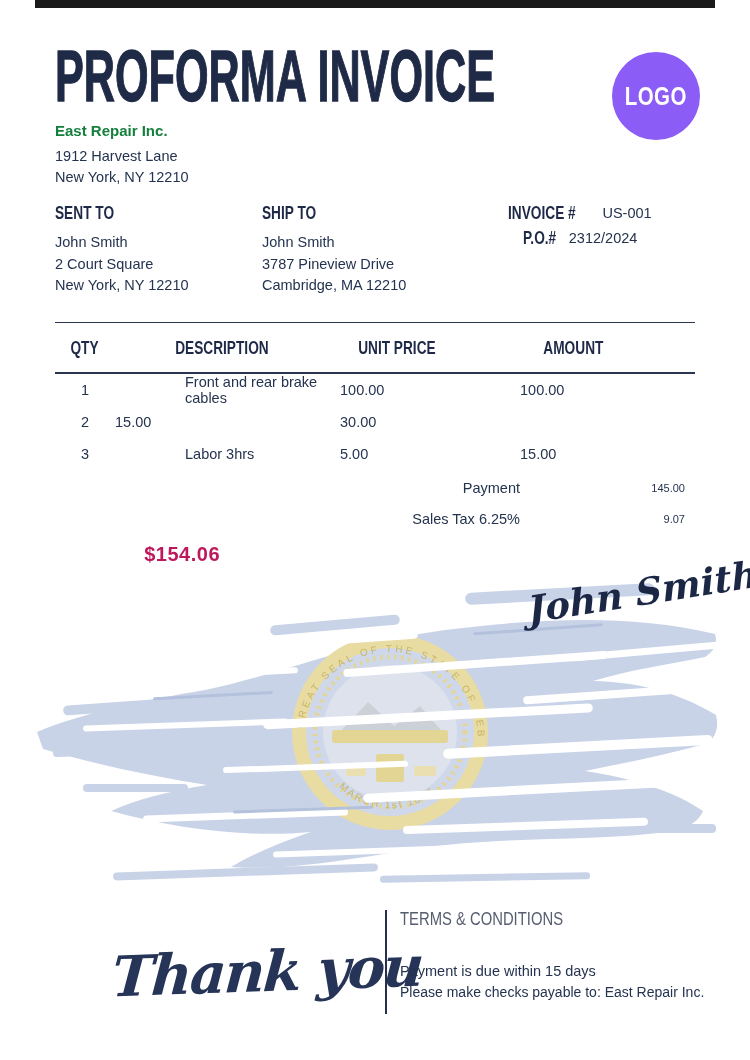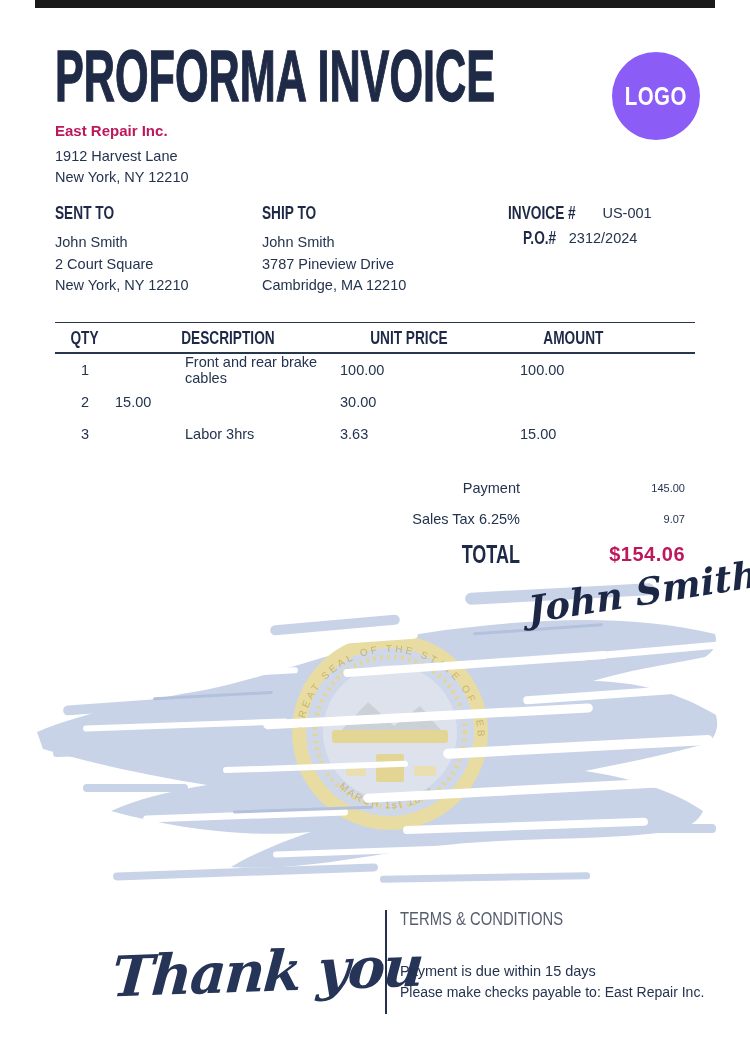--- a/index.html
+++ b/index.html
@@ -22,38 +22,38 @@
   .title { left:55px; top:40px; font-size:72px; font-weight:700; color:#1f2a47;
            letter-spacing:0px; -webkit-text-stroke:1.3px #1f2a47;
            transform:scaleX(.60); transform-origin:left top; white-space:nowrap; line-height:1; }
 
   .logo { left:612px; top:52px; width:88px; height:88px; border-radius:50%;
           background:#8b5cf6; display:flex; align-items:center; justify-content:center; }
   .logo span { color:#ffffff; font-weight:700; font-size:25px; letter-spacing:.5px;
                transform:scaleX(.82); }
 
   .company { left:55px; top:122px; }
-  .company .name { font-size:15px; font-weight:700; color:#be185d; margin-bottom:7px; }
+  .company .name { font-size:15px; font-weight:700; color:#15803d; margin-bottom:7px; }
   .addr-line { font-size:14.5px; line-height:21px; }
 
   .sec-head { font-size:19px; line-height:19px; }
 
   .sentto { left:55px; top:203px; }
   .shipto { left:262px; top:203px; }
   .party-lines { margin-top:9px; }
   .party-lines div { font-size:14.5px; line-height:21.5px; }
 
   .meta { left:460px; top:203px; width:240px; }
   .meta-row { display:flex; justify-content:center; align-items:flex-start; margin-bottom:5px; height:20px; }
   .meta-row .val { font-size:14.5px; padding-top:2px; }
 
   
   .items { left:55px; top:322px; width:640px; }
   .items .grid { display:grid; grid-template-columns:60px 1fr 180px 175px; align-items:center; }
-  .thead { border-top:1.5px solid #2a3550; border-bottom:2.5px solid #2a3550; height:32px; }
+  .thead { border-top:1.5px solid #2a3550; border-bottom:2.5px solid #2a3550; height:52px;gap:12px; }
   .thead .h { font-size:19px; }
   .c-center { text-align:center; }
   .c-right  { text-align:left; }
   .amount-pad { padding-right:10px; }
   .trow { height:32px; font-size:14.5px; }
   .trow:first-of-type { margin-top:3px; }
   .desc-cell { padding-left:70px; }
 
   .totals { left:55px; top:472px; width:630px; }
   .tot-row { display:flex; align-items:center; height:31px; }
@@ -147,36 +147,35 @@
       <div class="c-right amount-pad">100.00</div>
     </div>
     <div class="grid trow">
       <div class="c-center">2</div>
       <div class="c-right">15.00</div>
       <div class="c-right amount-pad">30.00</div>
     </div>
     <div class="grid trow">
       <div class="c-center">3</div>
       <div class="desc-cell">Labor 3hrs</div>
-      <div class="c-right">3.63</div>
+      <div class="c-right">5.00</div>
       <div class="c-right amount-pad">15.00</div>
     </div>
   </div>
 
   <div class="abs totals">
     <div class="tot-row">
       <span class="lbl">Payment</span>
       <span class="val">145.00</span>
     </div>
     <div class="tot-row">
       <span class="lbl">Sales Tax 6.25%</span>
       <span class="val">9.07</span>
     </div>
     <div class="tot-row tot-total">
-      <span class="lbl"><span class="cond cond-r">TOTAL</span></span>
       <span class="val">$154.06</span>
     </div>
   </div>
 
   <div class="abs flagwrap">
     <svg viewBox="0 0 700 322" aria-hidden="true">
       <g>
         <path fill="#c9d3e8" d="M12,160
           C60,140 120,128 180,118 C250,104 330,70 420,58 C500,48 600,40 690,62
           C693,72 689,79 680,85 C640,93 600,99 568,109

